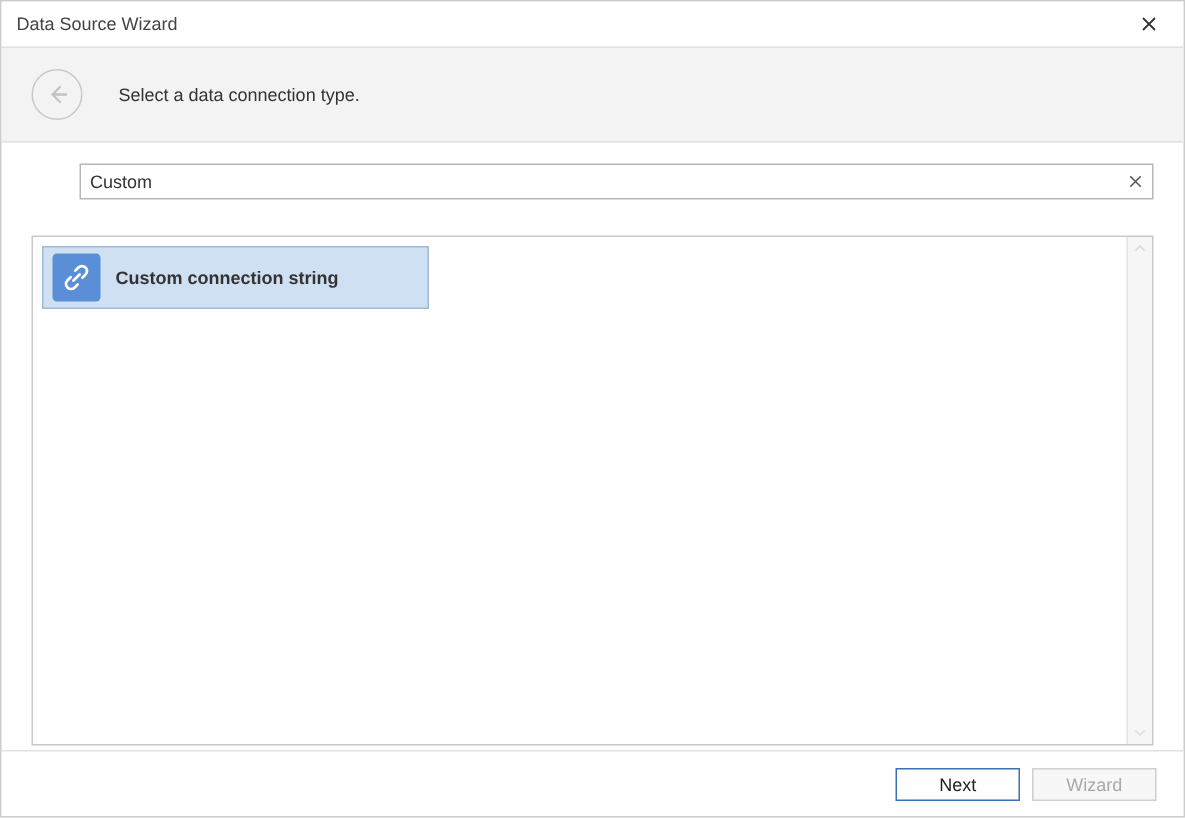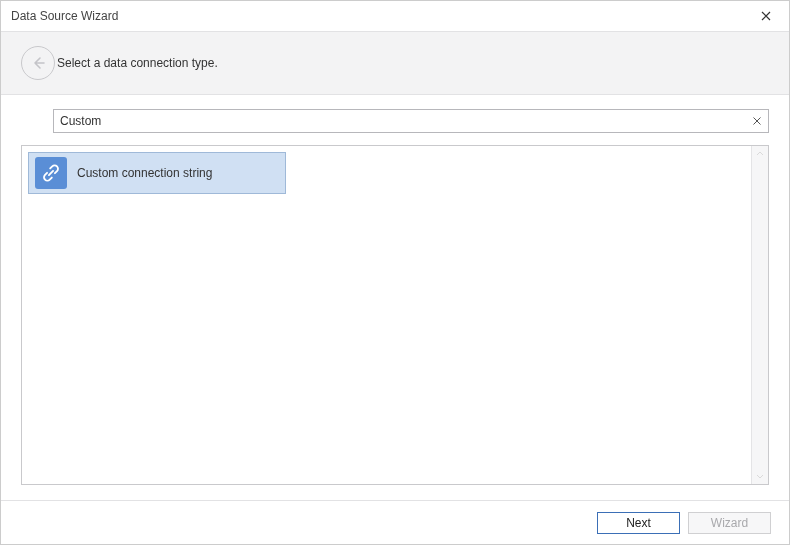--- a/index.html
+++ b/index.html
@@ -28,37 +28,37 @@
     cursor: pointer;
   }
   .close-btn svg { width: 10px; height: 10px; }
   .header {
     display: flex;
     align-items: center;
     background: #f3f3f4;
     border-top: 1px solid #e2e2e4;
     border-bottom: 1px solid #e2e2e4;
     padding: 14px 20px;
-    gap: 2px;
+    gap: 24px;
   }
   .back-circle {
     width: 34px; height: 34px;
     border: 1px solid #c9c9cc;
     border-radius: 50%;
     display: flex; align-items: center; justify-content: center;
     background: #f3f3f4;
   }
   .back-circle svg { width: 16px; height: 16px; }
   .header-text { font-size: 12px; color: #333; }
   .content {
     padding: 14px 20px 10px 20px;
   }
   .search-row {
     position: relative;
-    margin-bottom: 12px;
+    margin-bottom: 24px;
     padding-left: 32px;
   }
   .search-input {
     width: 100%;
     height: 24px;
     border: 1px solid #b7b7bb;
     padding: 2px 24px 2px 6px;
     font-family: inherit;
     font-size: 12px;
     color: #333;
@@ -77,20 +77,21 @@
   .list-area {
     border: 1px solid #c9c9cc;
     height: 340px;
     display: flex;
     background: #fff;
   }
   .list-body {
     flex: 1;
     padding: 6px;
     overflow: hidden;
+    font-weight: bold;
   }
   .tile {
     width: 258px;
     height: 42px;
     border: 1px solid #9fb9d8;
     background: #d0e0f3;
     display: flex;
     align-items: center;
     gap: 10px;
     padding: 4px 6px;

